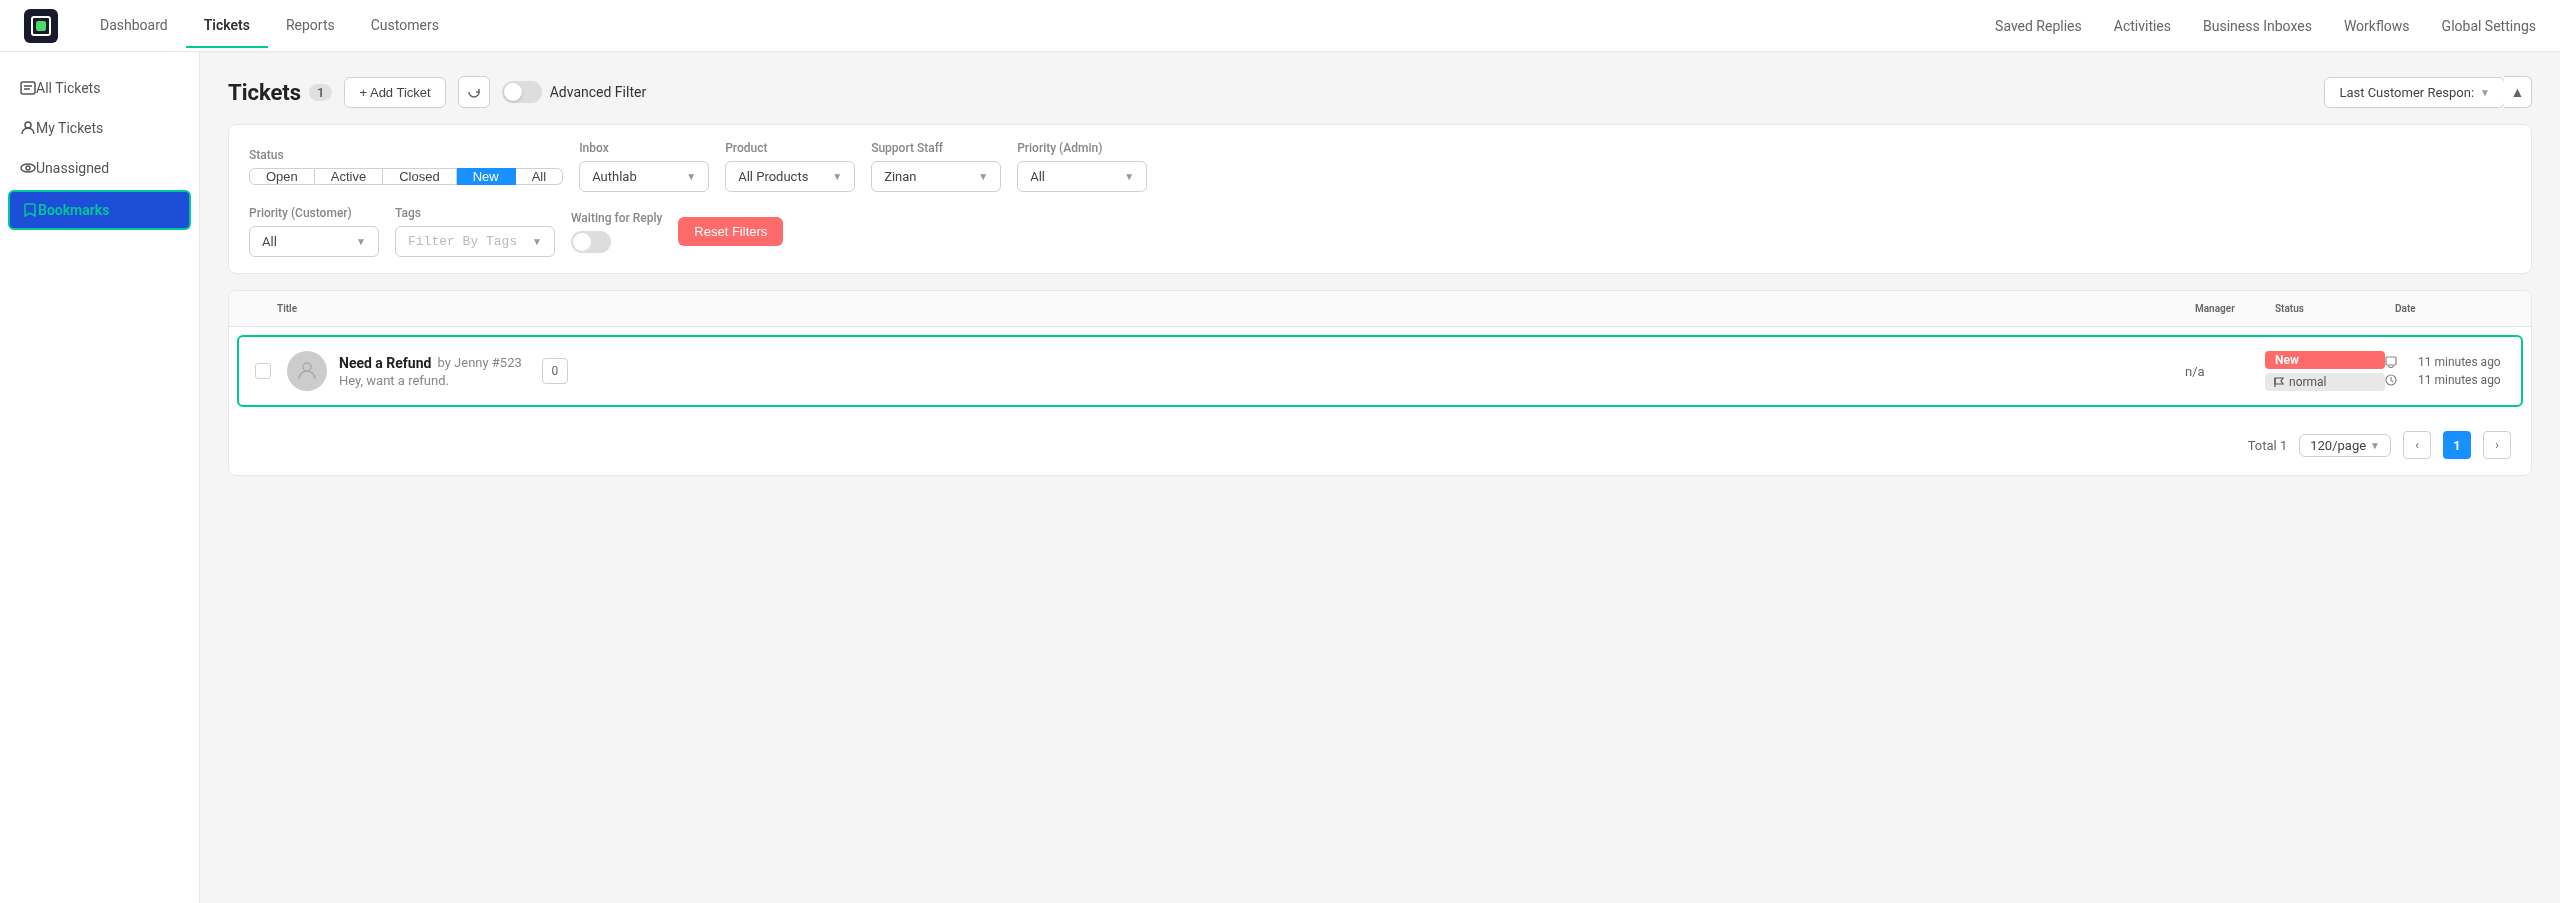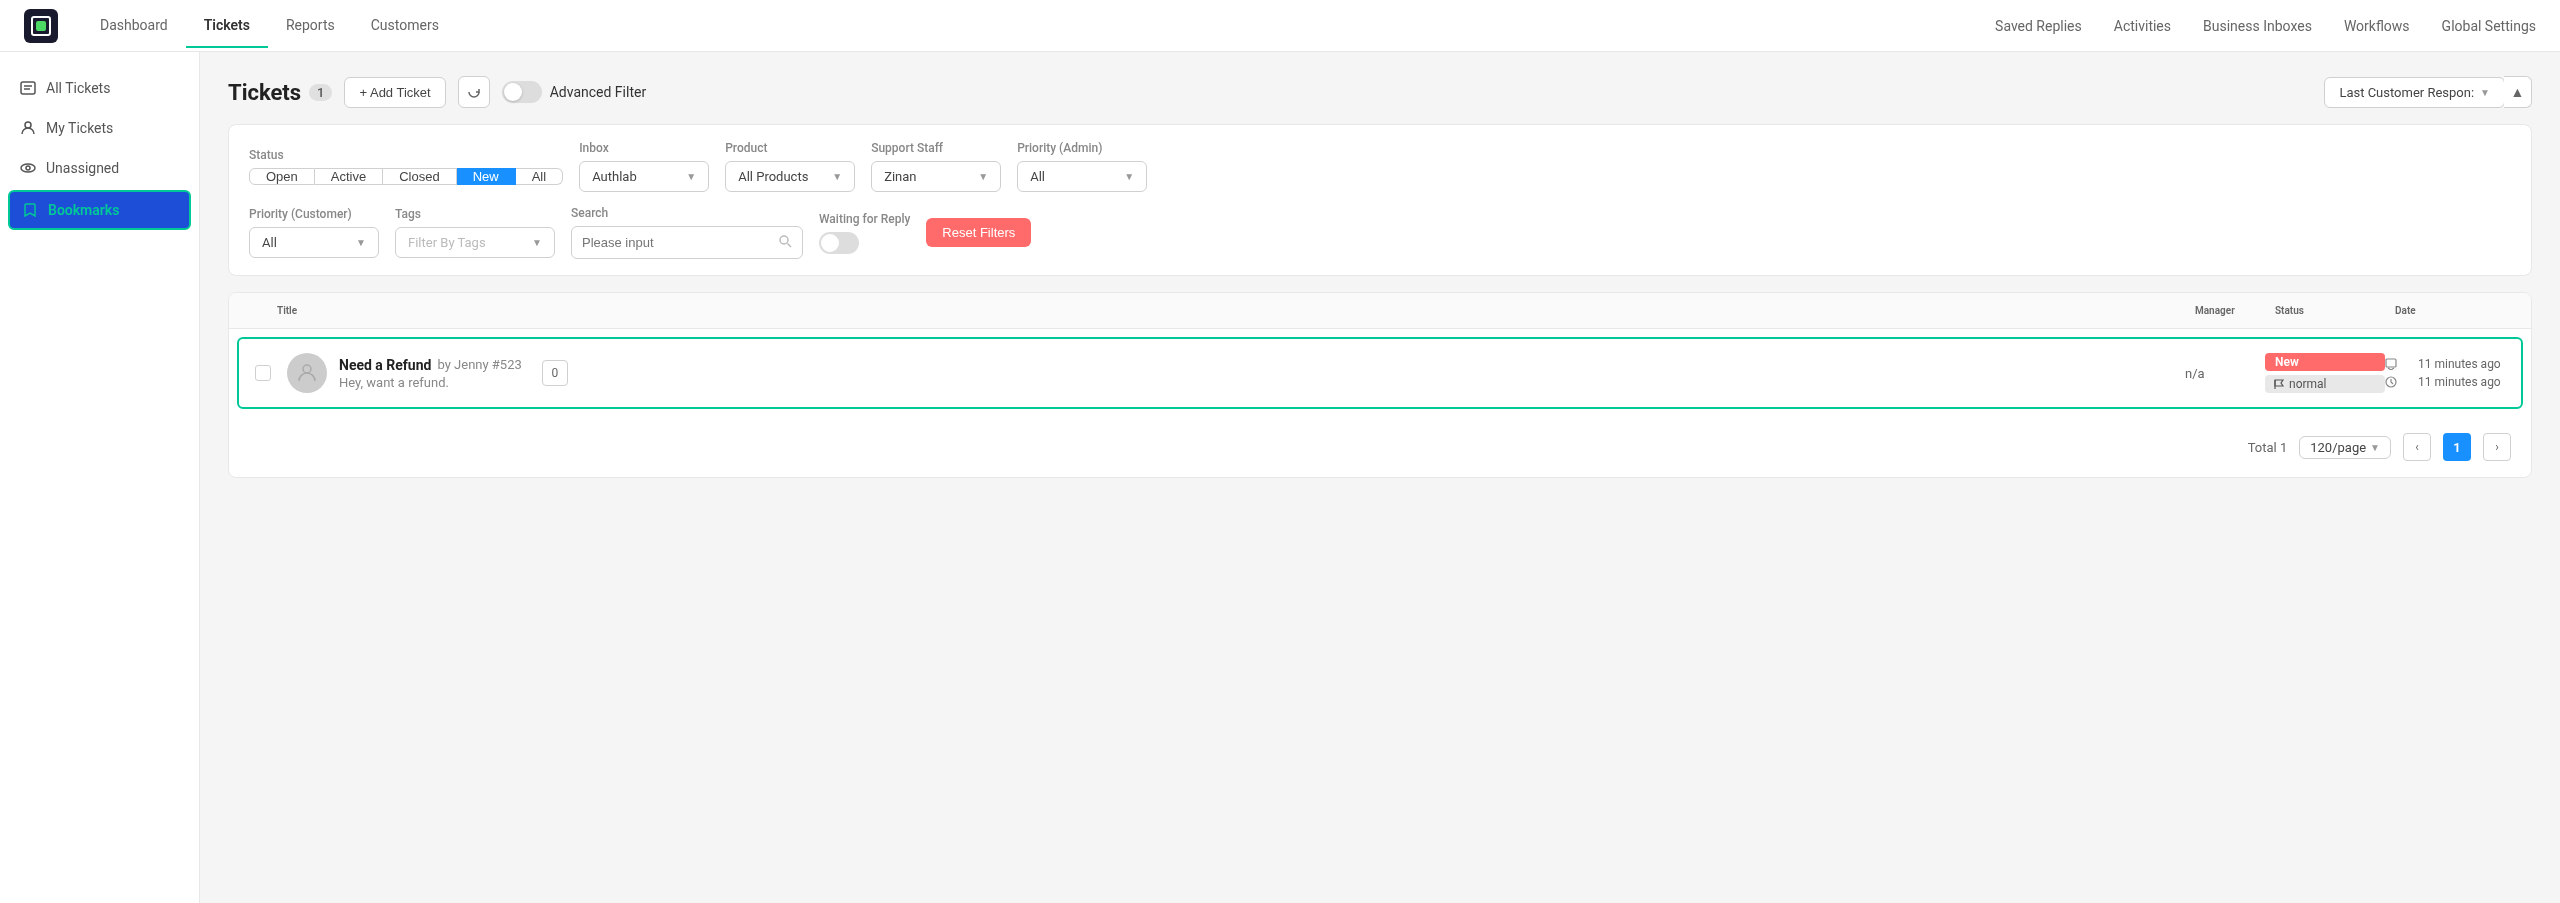--- a/index.html
+++ b/index.html
@@ -69,21 +69,21 @@
 
     
     .sidebar {
       width: 200px;
       background: #fff;
       border-right: 1px solid #e8e8e8;
       padding: 16px 0;
       flex-shrink: 0;
     }
     .sidebar-item {
-      display: flex; align-items: flex-end; gap: 10px;
+      display: flex; align-items: flex-end; 
       padding: 12px 20px;
       cursor: pointer;
       color: #555;
       font-size: 14px;
     }
     .sidebar-item.active {
       color: #00c896;
       border: 2px solid #00c896;
       border-radius: 6px;
       margin: 2px 8px;
@@ -544,37 +544,25 @@
           <span class="filter-label">Priority (Customer)</span>
           <div class="select-field">
             <span>All</span>
             <span class="select-arrow">▼</span>
           </div>
         </div>
 
         <div class="filter-group">
           <span class="filter-label">Tags</span>
           <div class="select-field" style="min-width:160px;">
-            <span style="color:#bbb;">Filter By Tags</span>
+            <span style="color:#bbb;font-family:Liberation Mono, monospace;">Filter By Tags</span>
             <span class="select-arrow">▼</span>
           </div>
         </div>
 
-        <div class="filter-group">
-          <span class="filter-label">Search</span>
-          <div class="search-field">
-            <input class="search-input" type="text" placeholder="Please input" style="">
-            <div class="search-icon-wrap">
-              <svg width="14" height="14" viewBox="0 0 14 14" fill="none" stroke="#bbb" stroke-width="1.5">
-                <circle cx="6" cy="6" r="4"></circle>
-                <line x1="9.5" y1="9.5" x2="13" y2="13"></line>
-              </svg>
-            </div>
-          </div>
-        </div>
 
         <div class="filter-group">
           <span class="filter-label">Waiting for Reply</span>
           <div class="waiting-toggle">
             <div class="waiting-knob"></div>
           </div>
         </div>
 
         <button class="reset-btn">Reset Filters</button>
       </div>

